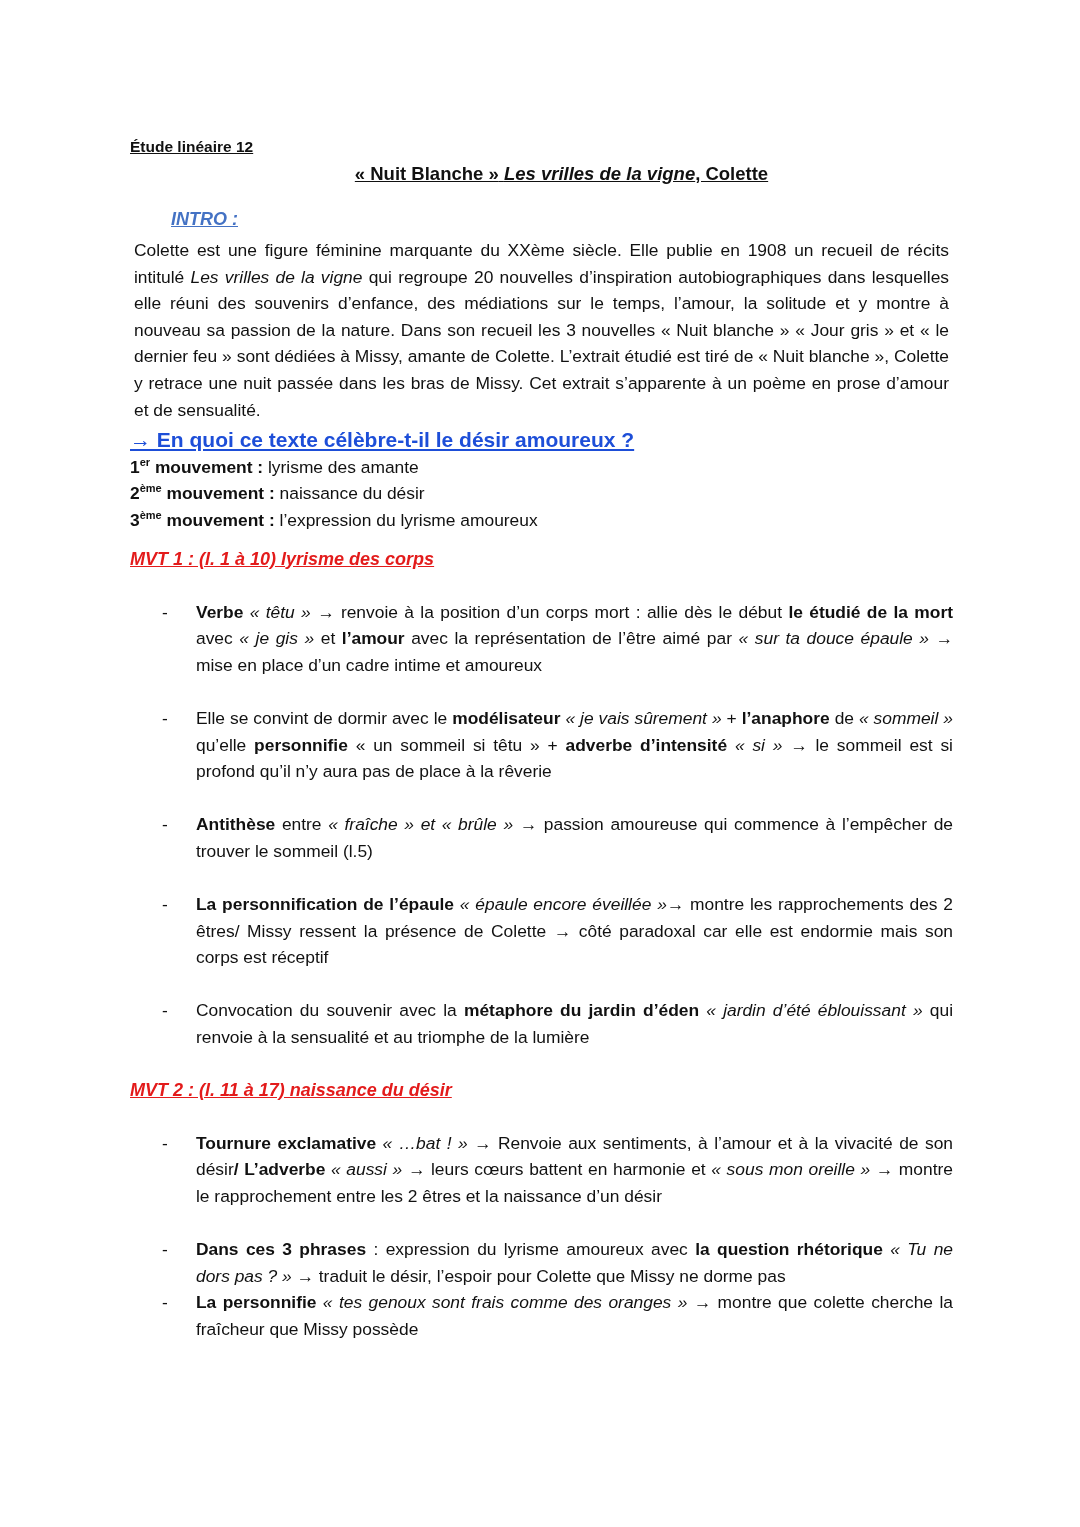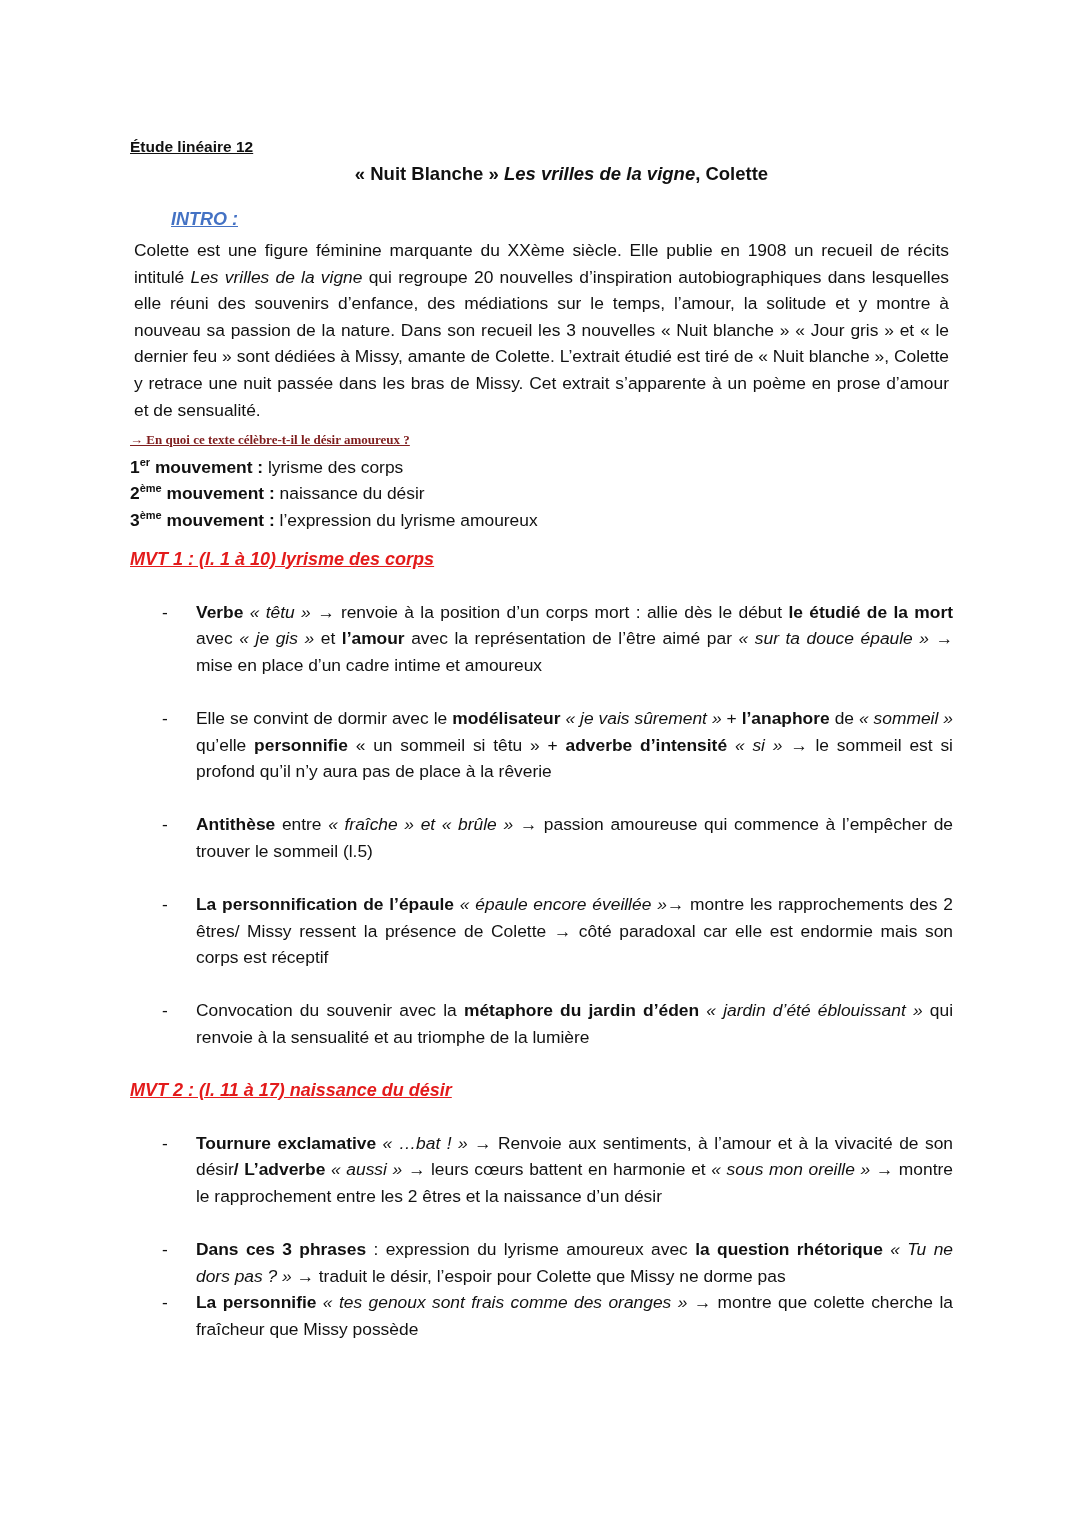--- a/index.html
+++ b/index.html
@@ -8,35 +8,35 @@
     font-family: "Liberation Sans", "DejaVu Sans", sans-serif;
     color: #111111;
   }
   .page { position: absolute; left: 130px; top: 128px; width: 823px; }
   .doc-label {
     font-size: 15.5px; font-weight: bold; text-decoration: underline;
     line-height: 22px; height: 22px; margin-top: 8px;
   }
   .doc-title {
     text-align: center; font-size: 18.5px; font-weight: bold;
-    line-height: 28px; margin-top: 2px; padding-left: 40px;
+    line-height: 28px; margin-top: 2px; padding-left: 40px; text-decoration: underline;
   }
   .doc-title i { font-style: italic; }
   .section-h {
     font-size: 18px; font-weight: bold; font-style: italic;
     text-decoration: underline; line-height: 27px;
   }
   .intro-h { color: #4472c4; margin-top: 18px; margin-left: 41px; }
   .mvt-h { color: #e31b1b; }
   p.para {
     margin: 4px; font-size: 17.4px; line-height: 26.6px; text-align: justify;
   }
   .question {
-    color: #7f1d1d; font-weight: bold; text-decoration: underline;
-    font-size: 13px; line-height: 26.6px; font-family: Liberation Serif, serif;
+    color: #1d4ed8; font-weight: bold; text-decoration: underline;
+    font-size: 21px; line-height: 26.6px;
   }
   .mv-line { font-size: 17.4px; line-height: 26.6px; }
   .mv-line b { font-weight: bold; text-align: right; }
   .mv-line sup { font-size: 11px; font-weight: bold; line-height: 0; }
   .bullets { margin: 0; padding: 0; list-style: none; }
   .bullets li {
     position: relative; padding-left: 66px; font-size: 17.4px;
     line-height: 26.6px; text-align: justify;
   }
   .bullets li .dash { position: absolute; left: 32px; top: 0; }
@@ -54,21 +54,21 @@
     <span>« Nuit Blanche »</span>
     <i>Les vrilles de la vigne</i><span>, Colette</span>
   </div>
 
   <div class="section-h intro-h">INTRO :</div>
 
   <p class="para"><span>Colette est une figure féminine marquante du XXème siècle. Elle publie en 1908 un recueil de récits intitulé </span><i>Les vrilles de la vigne</i><span> qui regroupe 20 nouvelles d’inspiration autobiographiques dans lesquelles elle réuni des souvenirs d’enfance, des médiations sur le temps, l’amour, la solitude et y montre à nouveau sa passion de la nature. Dans son recueil les 3 nouvelles « Nuit blanche » « Jour gris » et « le dernier feu » sont dédiées à Missy, amante de Colette. L’extrait étudié est tiré de « Nuit blanche », Colette y retrace une nuit passée dans les bras de Missy. Cet extrait s’apparente à un poème en prose d’amour et de sensualité.</span></p>
 
   <div class="question">→ En quoi ce texte célèbre-t-il le désir amoureux ?</div>
 
-  <div class="mv-line"><b><span>1</span><sup>er</sup><span> mouvement :</span></b><span> lyrisme des corps</span></div>
+  <div class="mv-line"><b><span>1</span><sup>er</sup><span> mouvement :</span></b><span> lyrisme des amante</span></div>
   <div class="mv-line"><b><span>2</span><sup>ème</sup><span> mouvement :</span></b><span> naissance du désir</span></div>
   <div class="mv-line"><b><span>3</span><sup>ème</sup><span> mouvement :</span></b><span> l’expression du lyrisme amoureux</span></div>
 
   <div class="section-h mvt-h" style="margin-top:12px;">MVT 1 : (l. 1 à 10) lyrisme des corps</div>
 
   <ul class="bullets" style="margin-top:26px;">
     <li><span class="dash">-</span><b>Verbe</b><i> « têtu »</i><span> → renvoie à la position d’un corps mort : allie dès le début </span><b>le étudié de la mort</b><span> avec </span><i>« je gis »</i><span> et </span><b>l’amour</b><span> avec la représentation de l’être aimé par </span><i>« sur ta douce épaule »</i><span> → mise en place d’un cadre intime et amoureux</span></li>
     <li style="margin-top:26.6px;"><span class="dash">-</span><span>Elle se convint de dormir avec le </span><b>modélisateur</b><i> « je vais sûrement »</i><span> + </span><b>l’anaphore</b><span> de </span><i>« sommeil »</i><span> qu’elle </span><b>personnifie</b><span> « un sommeil si têtu » + </span><b>adverbe d’intensité</b><i> « si »</i><span> → le sommeil est si profond qu’il n’y aura pas de place à la rêverie</span></li>
     <li style="margin-top:26.6px;"><span class="dash">-</span><b>Antithèse</b><span> entre </span><i>« fraîche » et « brûle »</i><span> → passion amoureuse qui commence à l’empêcher de trouver le sommeil (l.5)</span></li>
     <li style="margin-top:26.6px;"><span class="dash">-</span><b>La personnification de l’épaule</b><i> « épaule encore éveillée »</i><span>→ montre les rapprochements des 2 êtres/ Missy ressent la présence de Colette → côté paradoxal car elle est endormie mais son corps est réceptif</span></li>

